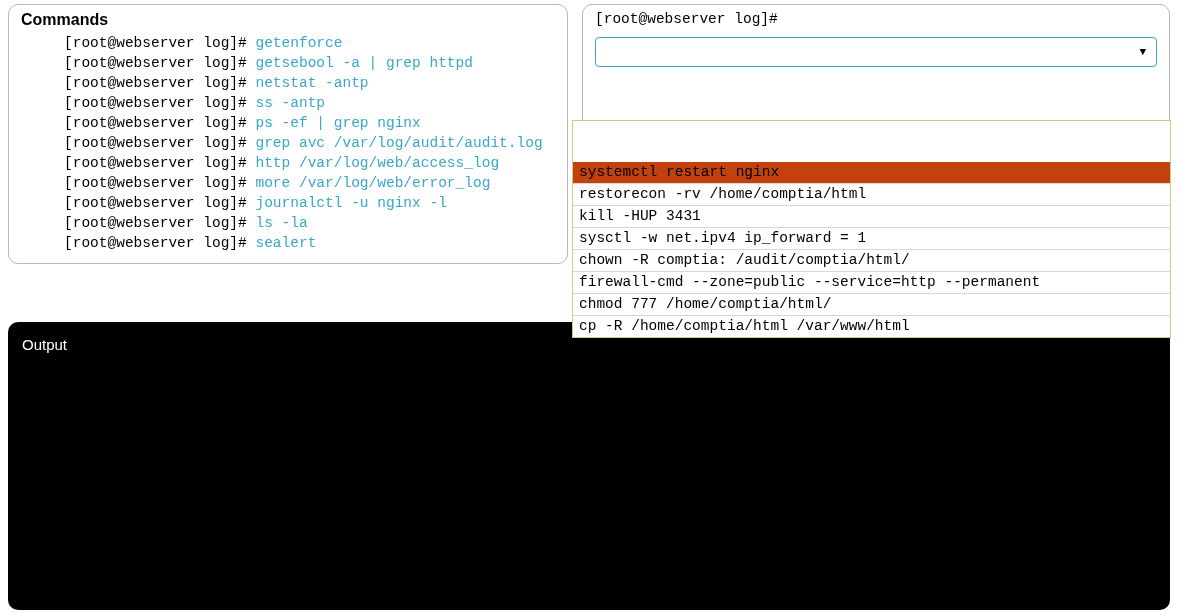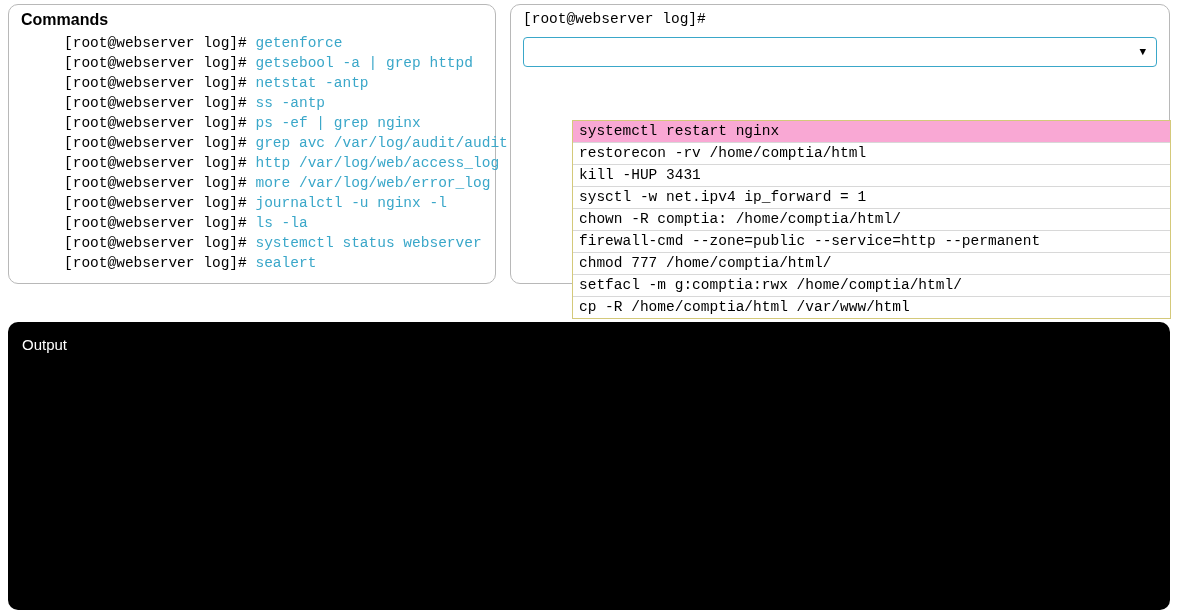--- a/index.html
+++ b/index.html
@@ -16,21 +16,21 @@
     gap: 14px;
     padding: 4px 8px 0 8px;
   }
   .panel {
     border: 1px solid #b8b8b8;
     border-radius: 10px;
     background: #fff;
     position: relative;
   }
   .commands-panel {
-    width: 488px;
+    width: 560px;
     padding: 6px 12px 10px 12px;
   }
   .answer-panel {
     flex: 1;
     padding: 6px 12px 20px 12px;
     position: relative;
   }
   .panel-title {
     font-family: Arial, Helvetica, sans-serif;
     font-weight: bold;
@@ -83,21 +83,22 @@
     font-size: 14.5px;
     line-height: 21px;
     padding: 0 6px;
     border-bottom: 1px solid #d8d8d8;
     white-space: pre;
     color: #000;
     cursor: pointer;
   }
   .dropdown-item:last-child { border-bottom: none; }
   .dropdown-item.selected {
-    background: #f9a8d4;
+    background: #c2410c;
+    margin-top: 41px;
   }
   .output-panel {
     position: absolute;
     left: 8px;
     right: 8px;
     top: 322px;
     bottom: 6px;
     background: #000;
     border-radius: 10px;
     padding: 14px 14px;
@@ -119,40 +120,38 @@
         <div class="cmd-line"><span>[root@webserver log]# </span><span class="cmd-text">getenforce</span></div>
         <div class="cmd-line"><span>[root@webserver log]# </span><span class="cmd-text">getsebool -a | grep httpd</span></div>
         <div class="cmd-line"><span>[root@webserver log]# </span><span class="cmd-text">netstat -antp</span></div>
         <div class="cmd-line"><span>[root@webserver log]# </span><span class="cmd-text">ss -antp</span></div>
         <div class="cmd-line"><span>[root@webserver log]# </span><span class="cmd-text">ps -ef | grep nginx</span></div>
         <div class="cmd-line"><span>[root@webserver log]# </span><span class="cmd-text">grep avc /var/log/audit/audit.log</span></div>
         <div class="cmd-line"><span>[root@webserver log]# </span><span class="cmd-text">http /var/log/web/access_log</span></div>
         <div class="cmd-line"><span>[root@webserver log]# </span><span class="cmd-text">more /var/log/web/error_log</span></div>
         <div class="cmd-line"><span>[root@webserver log]# </span><span class="cmd-text">journalctl -u nginx -l</span></div>
         <div class="cmd-line"><span>[root@webserver log]# </span><span class="cmd-text">ls -la</span></div>
-        <div class="cmd-line"><span>[root@webserver log]# </span><span class="cmd-text">systemctl status webserver</span></div>
         <div class="cmd-line"><span>[root@webserver log]# </span><span class="cmd-text">sealert</span></div>
       </div>
   </div>
 
   <div class="panel answer-panel">
     <div class="answer-prompt">[root@webserver log]#</div>
     <div class="answer-select">
       <span class="caret">▼</span>
     </div>
   </div>
 </div>
 
 <div class="dropdown" id="dropdown-list">
     <div class="dropdown-item selected">systemctl restart nginx</div>
     <div class="dropdown-item">restorecon -rv /home/comptia/html</div>
     <div class="dropdown-item">kill -HUP 3431</div>
     <div class="dropdown-item">sysctl -w net.ipv4 ip_forward = 1</div>
-    <div class="dropdown-item">chown -R comptia: /home/comptia/html/</div>
+    <div class="dropdown-item">chown -R comptia: /audit/comptia/html/</div>
     <div class="dropdown-item">firewall-cmd --zone=public --service=http --permanent</div>
     <div class="dropdown-item">chmod 777 /home/comptia/html/</div>
-    <div class="dropdown-item">setfacl -m g:comptia:rwx /home/comptia/html/</div>
     <div class="dropdown-item">cp -R /home/comptia/html /var/www/html</div>
   </div>
 
 <div class="output-panel">
   <div class="output-title">Output</div>
 </div>
 
 </body></html>

